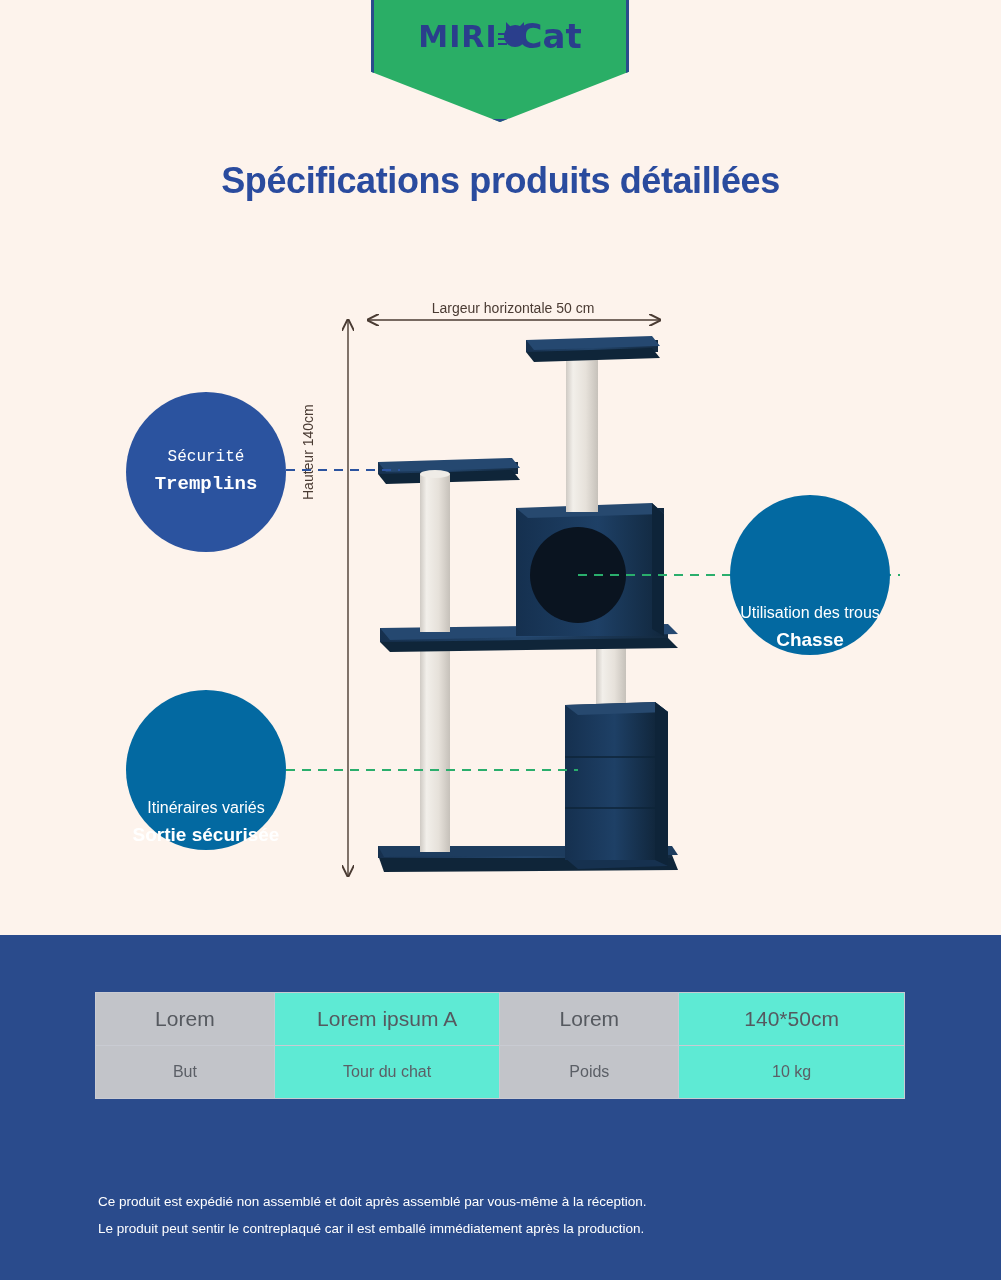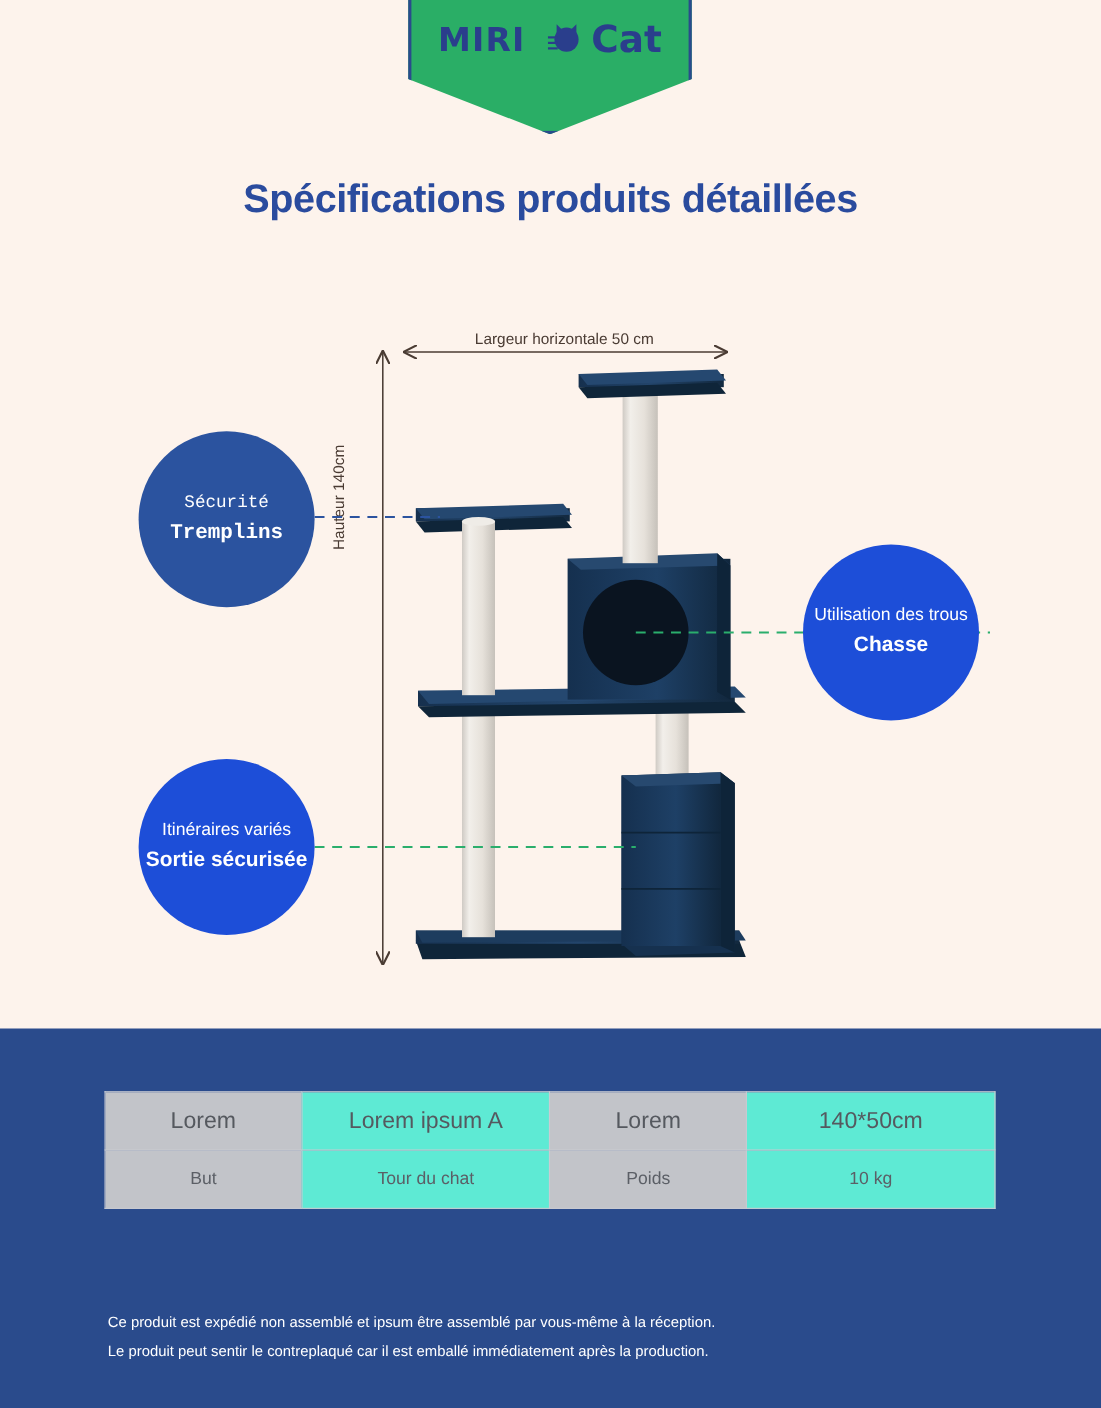--- a/index.html
+++ b/index.html
@@ -22,21 +22,21 @@
     clip-path: polygon(0 0, 100% 0, 100% 62%, 50% 100%, 0 62%);
   }
   .logo-inner {
     position: absolute;
     left: 371px; top: -10px;
     width: 258px; height: 132px;
     display: flex; align-items: flex-start; justify-content: center;
     padding-top: 26px;
   }
   .logo-text {
-    display: flex; align-items: center; gap: 20px;
+    display: flex; align-items: center; gap: 0;
     color: #2A3E8C;
   }
   .logo-miri {
     font-size: 30px; font-weight: 700; letter-spacing: 1px;
     color: #2A3E8C; font-family: "DejaVu Sans", sans-serif;
   }
   .cat-mark { position: relative; width: 46px; height: 40px; }
   .cat-mark svg { position: absolute; left: 0; top: 0; }
   .logo-cat {
     font-size: 34px; font-weight: 700; color: #2A3E8C;
@@ -71,21 +71,21 @@
   
   .callout {
     position: absolute; border-radius: 50%;
     display: flex; flex-direction: column;
     align-items: center; justify-content: center;
     color: #FFFFFF; text-align: center;
   }
   .callout .sub { font-size: 16px; font-weight: 400; white-space: nowrap; line-height: 1.5; }
   .callout .main { font-size: 19px; font-weight: 700; white-space: nowrap; line-height: 1.6; }
   .c-blue  { background: #2B539F; }
-  .c-green { background: #1d4ed8; }
+  .c-green { background: #0369a1; justify-content: flex-end; }
 
   #callout-tremplins { left: 126px; top: 392px; width: 160px; height: 160px; font-family: Liberation Mono, monospace; }
   #callout-chasse    { left: 730px; top: 495px; width: 160px; height: 160px; }
   #callout-sortie    { left: 126px; top: 690px; width: 160px; height: 160px; }
 
   
   .bottom-panel {
     position: absolute; left: 0; top: 935px; width: 1001px; height: 345px;
     background: #2A4B8C;
   }
@@ -241,18 +241,18 @@
         <tr>
           <td class="lbl">But</td>
           <td class="val">Tour du chat</td>
           <td class="lbl">Poids</td>
           <td class="val">10 kg</td>
         </tr>
       </tbody>
     </table>
 
     <div class="footnotes">
-      <div>Ce produit est expédié non assemblé et ipsum être assemblé par vous-même à la réception.</div>
+      <div>Ce produit est expédié non assemblé et doit après assemblé par vous-même à la réception.</div>
       <div>Le produit peut sentir le contreplaqué car il est emballé immédiatement après la production.</div>
     </div>
   </div>
 
 </div>
 
 </body></html>

